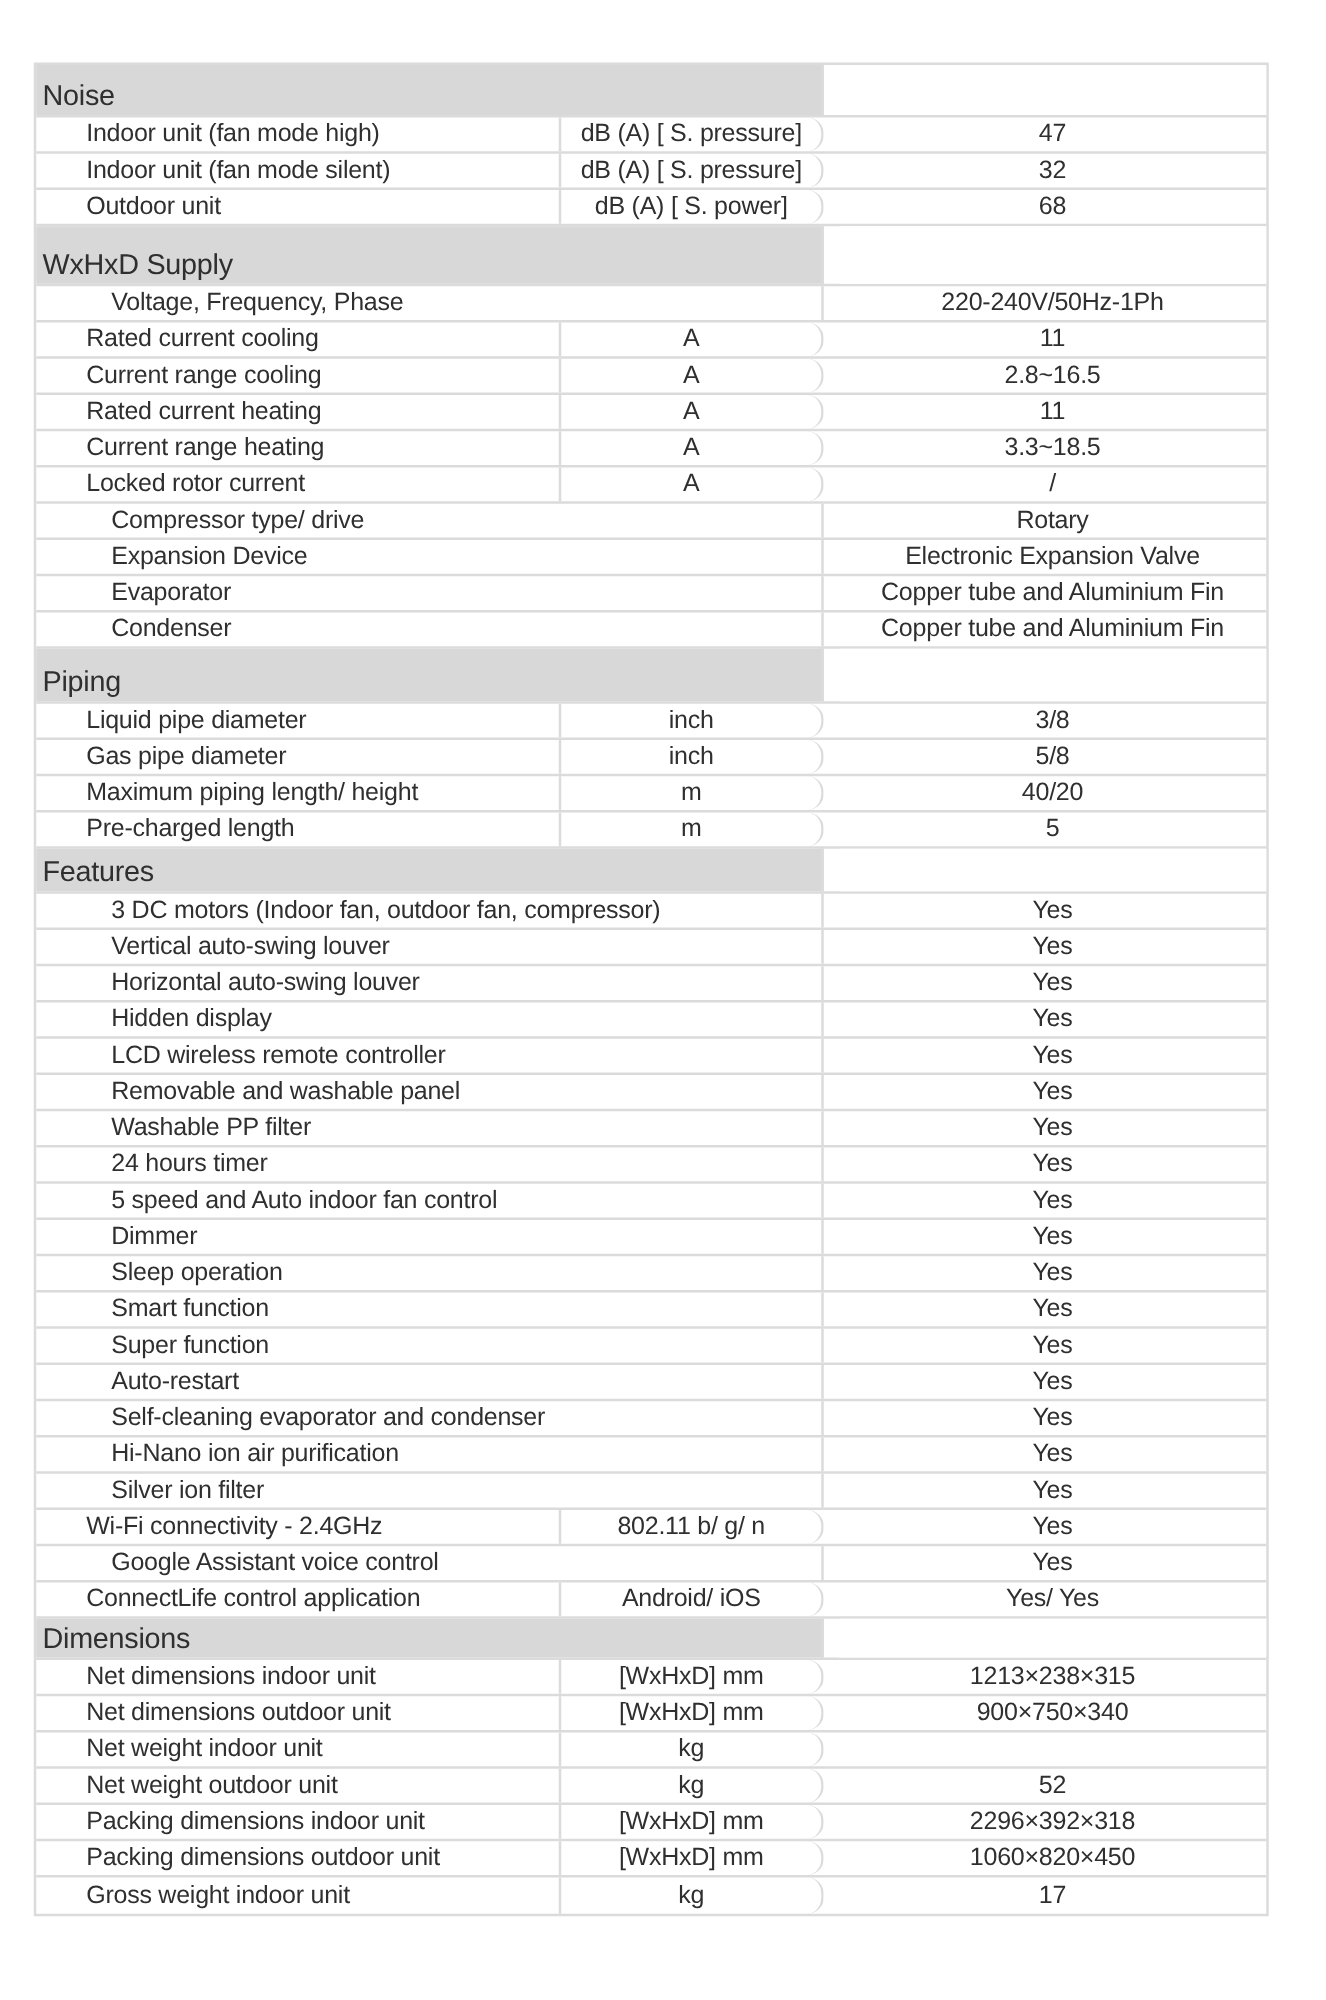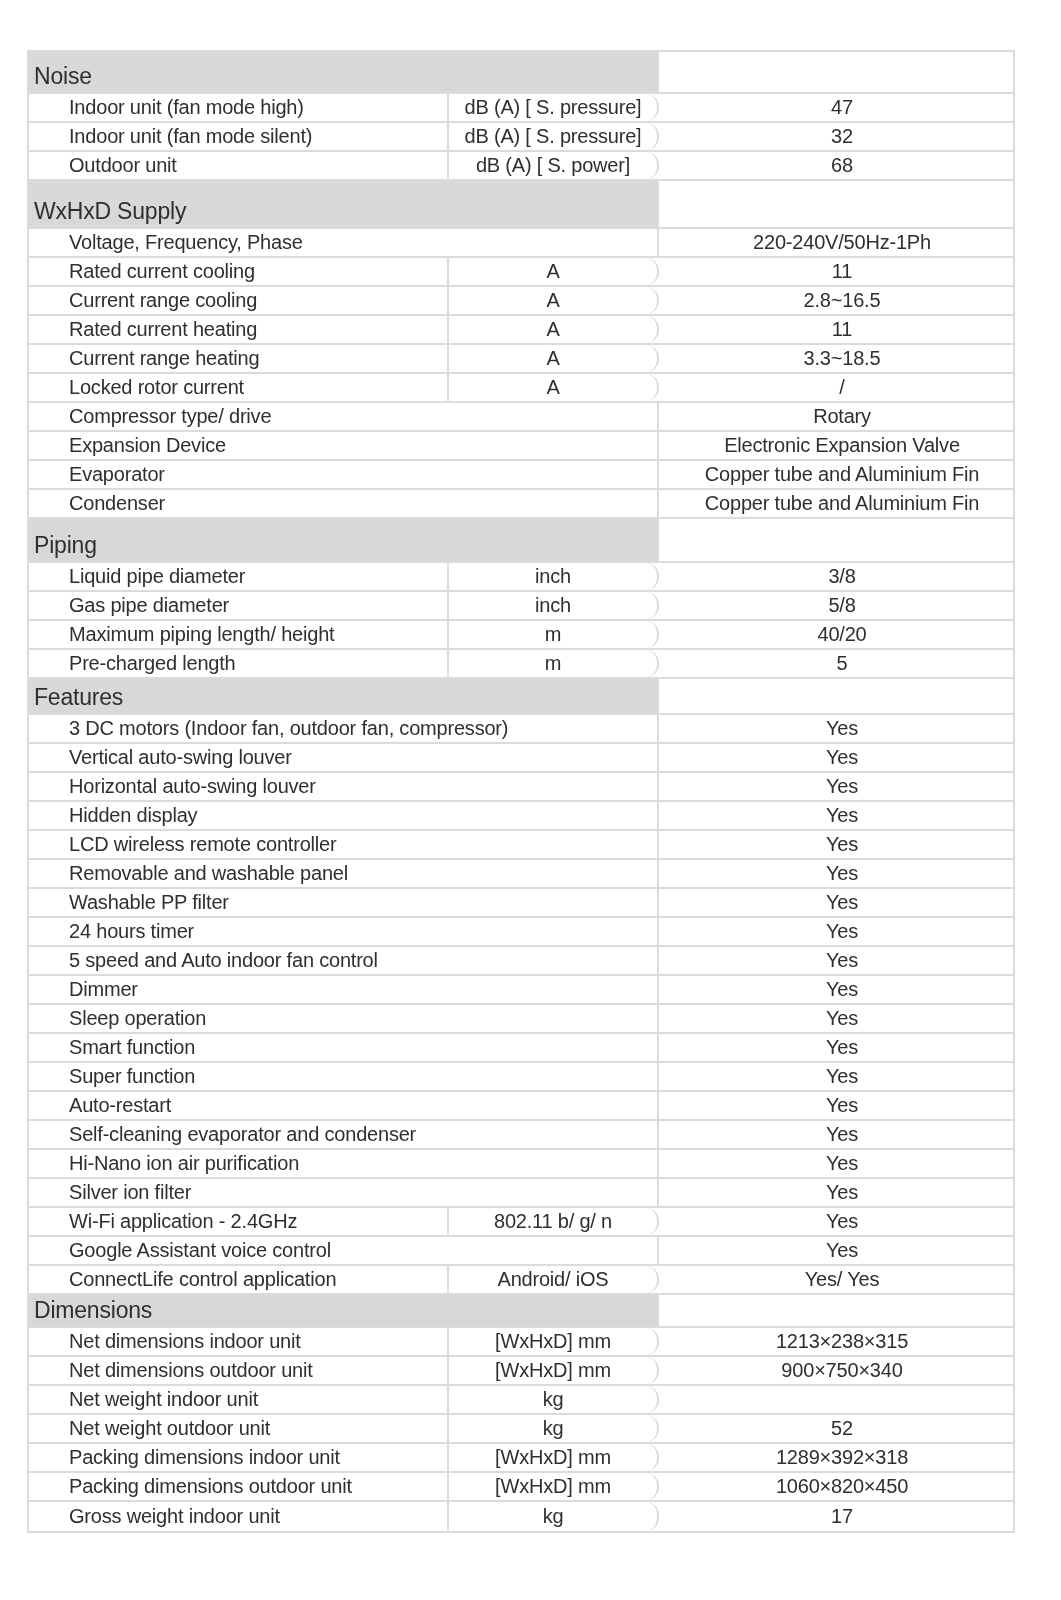--- a/index.html
+++ b/index.html
@@ -60,21 +60,21 @@
     overflow:hidden;
   }
   .c-label{
     width:420px;
     border-right:2px solid var(--border);
     padding-left:40px;
   }
   .c-merged{
     width:630px;
     border-right:2px solid var(--border);
-    padding-left:40px;
+    padding-left:60px;
   }
   .c-unit{
     width:210px;
     border-right:2px solid var(--border);
     justify-content:center;
     text-align:center;
     border-radius:13px;
   }
   .c-value{
     flex:1;
@@ -246,21 +246,21 @@
       </div>
       <div class="row data-row">
         <div class="cell c-merged">Hi-Nano ion air purification</div>
         <div class="cell c-value">Yes</div>
       </div>
       <div class="row data-row">
         <div class="cell c-merged">Silver ion filter</div>
         <div class="cell c-value">Yes</div>
       </div>
       <div class="row data-row">
-        <div class="cell c-label">Wi-Fi application - 2.4GHz</div>
+        <div class="cell c-label">Wi-Fi connectivity - 2.4GHz</div>
         <div class="cell c-unit">802.11 b/ g/ n</div>
         <div class="cell c-value">Yes</div>
       </div>
       <div class="row data-row">
         <div class="cell c-merged">Google Assistant  voice control</div>
         <div class="cell c-value">Yes</div>
       </div>
       <div class="row data-row">
         <div class="cell c-label">ConnectLife control application</div>
         <div class="cell c-unit">Android/ iOS</div>
@@ -285,21 +285,21 @@
         <div class="cell c-unit">kg</div>
       </div>
       <div class="row data-row">
         <div class="cell c-label">Net weight outdoor unit</div>
         <div class="cell c-unit">kg</div>
         <div class="cell c-value">52</div>
       </div>
       <div class="row data-row">
         <div class="cell c-label">Packing dimensions indoor unit</div>
         <div class="cell c-unit">[WxHxD] mm</div>
-        <div class="cell c-value">1289×392×318</div>
+        <div class="cell c-value">2296×392×318</div>
       </div>
       <div class="row data-row">
         <div class="cell c-label">Packing dimensions outdoor unit</div>
         <div class="cell c-unit">[WxHxD] mm</div>
         <div class="cell c-value">1060×820×450</div>
       </div>
       <div class="row data-row">
         <div class="cell c-label">Gross weight indoor unit</div>
         <div class="cell c-unit">kg</div>
         <div class="cell c-value">17</div>

